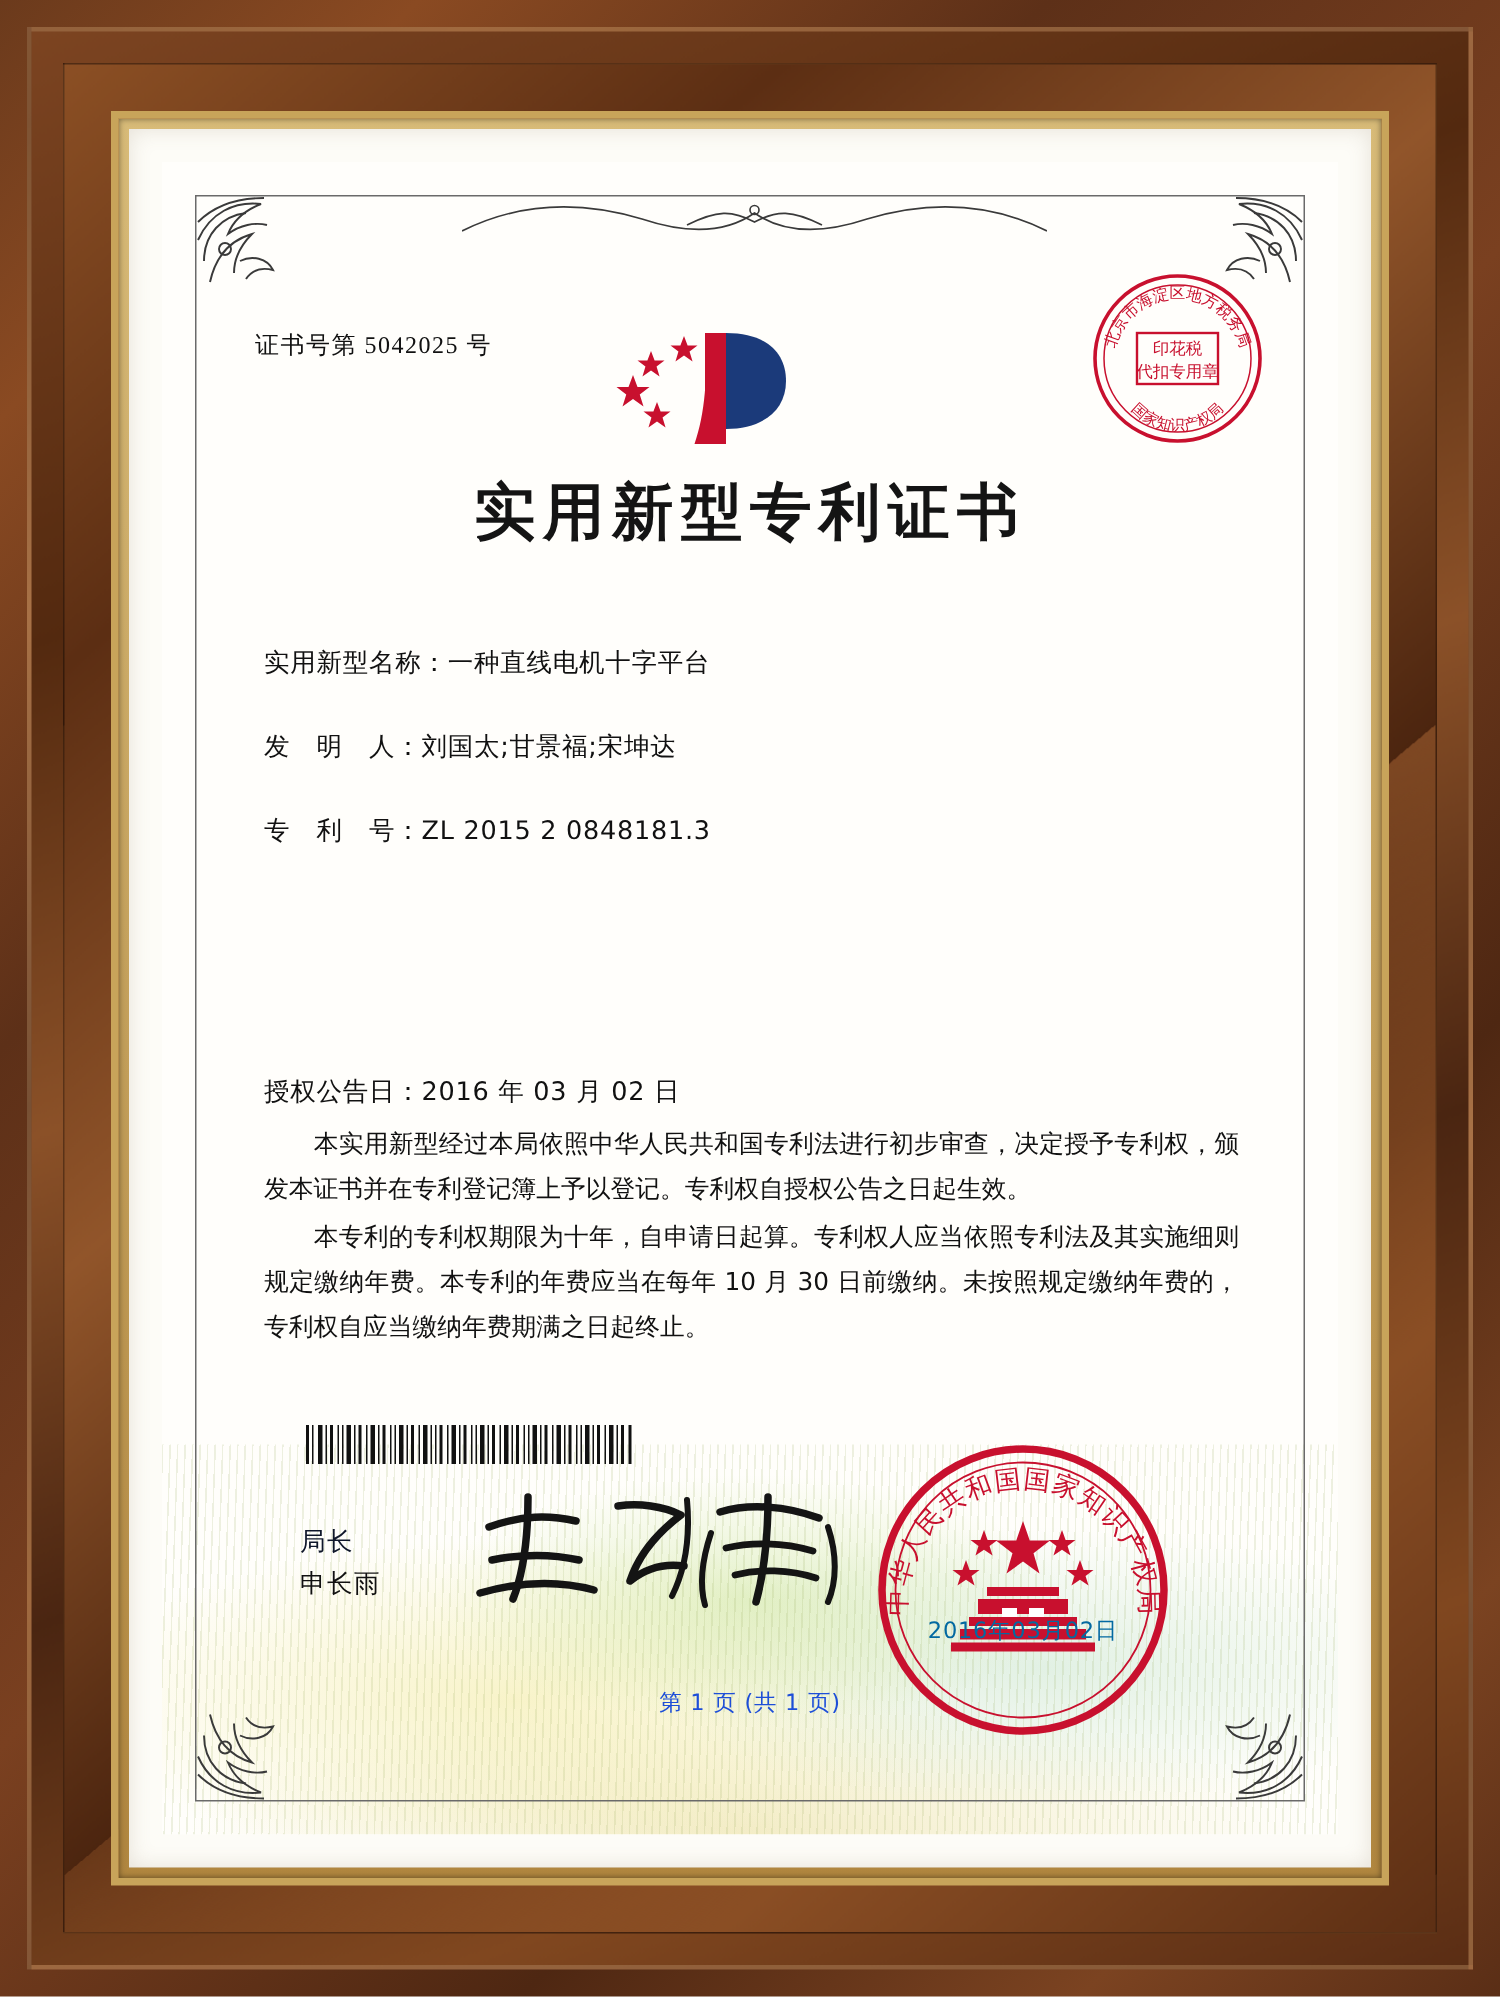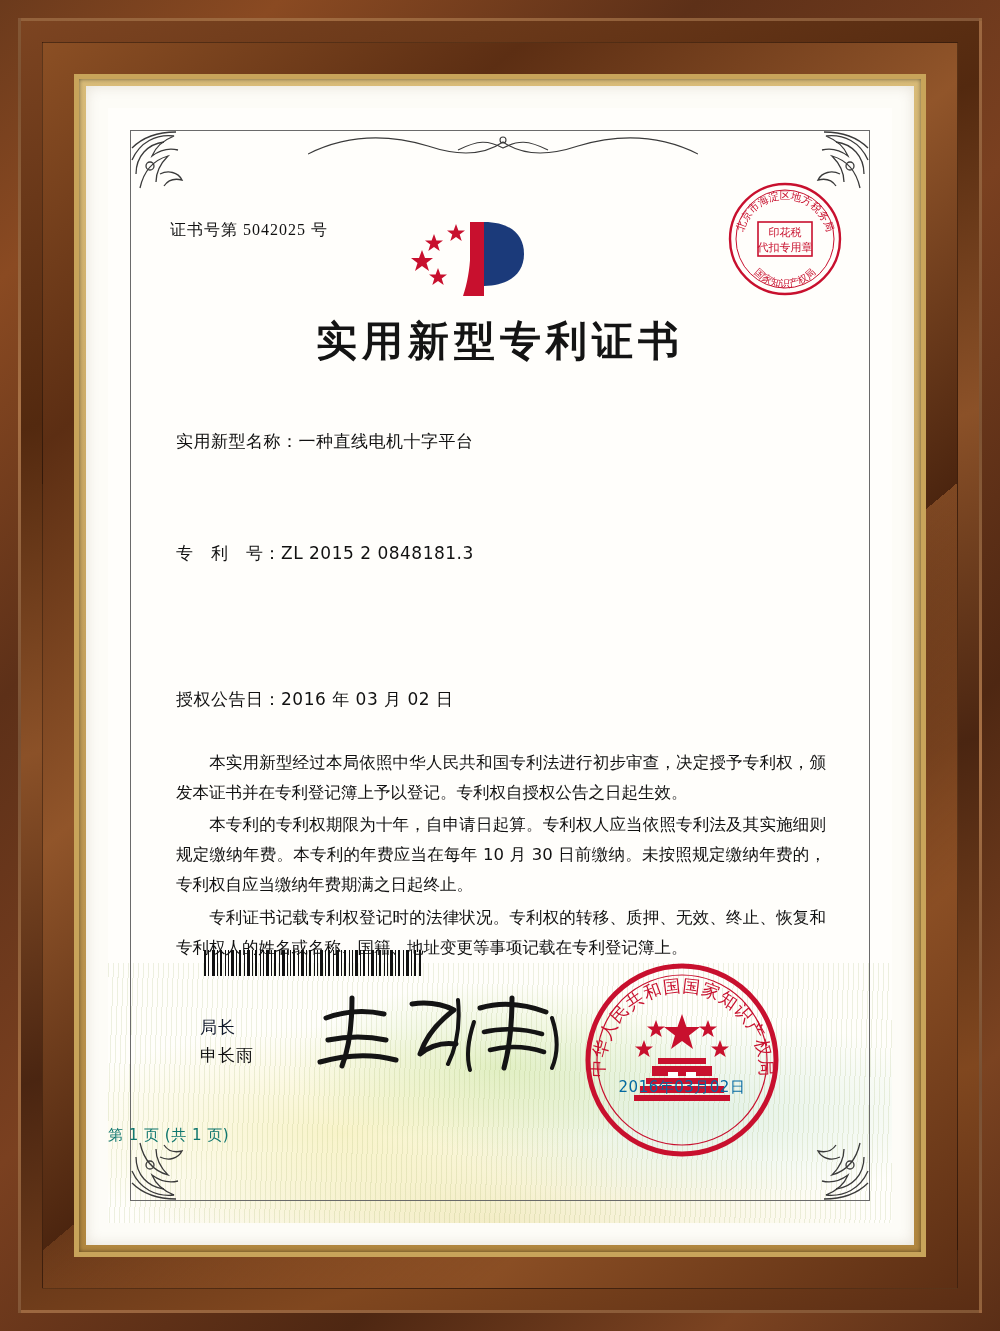--- a/index.html
+++ b/index.html
@@ -157,21 +157,21 @@
   }
   .field-value {
     letter-spacing: 0.5px;
   }
 
   #row-name   { top: 322px; }
   #row-inventor { top: 378px; }
   #row-patentno { top: 434px; }
   #row-appdate  { top: 490px; }
   #row-holder   { top: 546px; }
-  #row-grantdate{ top: 580px; }
+  #row-grantdate{ top: 608px; }
 
   .para {
     position: absolute;
     left: 68px;
     width: 650px;
     font-size: 16.5px;
     line-height: 30px;
     color: #111;
     text-align: justify;
     font-family: "DejaVu Sans", sans-serif;
@@ -224,23 +224,23 @@
   }
   #signature {
     position: absolute;
     left: 200px; top: 880px;
     width: 270px; height: 90px;
   }
 
   #page-footer {
     position: absolute;
     left: 0; right: 0; top: 1018px;
-    text-align: left;
+    text-align: center;
     font-size: 15px;
-    color: #0f766e;
+    color: #1d4ed8;
     font-family: "DejaVu Sans", sans-serif;
     letter-spacing: 0.5px;
   }
 </style>
 </head>
 <body>
 
 <div id="frame-outer">
   <div id="frame-bevel-hi"></div>
   <div id="frame-inner-wood"></div>
@@ -346,30 +346,32 @@
             <textPath href="#arcBot" startOffset="50%" text-anchor="middle">国家知识产权局</textPath>
           </text>
         </svg>
       </div>
 
       <div id="main-title">实用新型专利证书</div>
 
       <div class="field-row" id="row-name">
         <span class="field-label">实用新型名称：</span><span class="field-value">一种直线电机十字平台</span>
       </div>
+      <div class="field-row" id="row-inventor">
+        <span class="field-label">发　明　人：</span><span class="field-value">刘国太;甘景福;宋坤达</span>
+      </div>
       <div class="field-row" id="row-patentno">
         <span class="field-label">专　利　号：</span><span class="field-value">ZL 2015 2 0848181.3</span>
       </div>
       <div class="field-row" id="row-grantdate">
         <span class="field-label">授权公告日：</span><span class="field-value">2016 年 03 月 02 日</span>
       </div>
 
       <div class="para" id="para-1"><span class="indent"></span><span>本实用新型经过本局依照中华人民共和国专利法进行初步审查，决定授予专利权，颁发本证书并在专利登记簿上予以登记。专利权自授权公告之日起生效。</span></div>
       <div class="para" id="para-2"><span class="indent"></span><span>本专利的专利权期限为十年，自申请日起算。专利权人应当依照专利法及其实施细则规定缴纳年费。本专利的年费应当在每年 10 月 30 日前缴纳。未按照规定缴纳年费的，专利权自应当缴纳年费期满之日起终止。</span></div>
-      <div class="para" id="para-3"><span class="indent"></span><span>专利证书记载专利权登记时的法律状况。专利权的转移、质押、无效、终止、恢复和专利权人的姓名或名称、国籍、地址变更等事项记载在专利登记簿上。</span></div>
 
       <div id="barcode">
         <svg viewBox="0 0 218 26" preserveAspectRatio="none">
           <g fill="#111">
             <rect x="0" y="0" width="2" height="26"></rect>
               <rect x="4" y="0" width="1" height="26"></rect>
             <rect x="8" y="0" width="3" height="26"></rect>
               <rect x="13" y="0" width="1" height="26"></rect>
             <rect x="16" y="0" width="2" height="26"></rect>
               <rect x="21" y="0" width="1" height="26"></rect>

